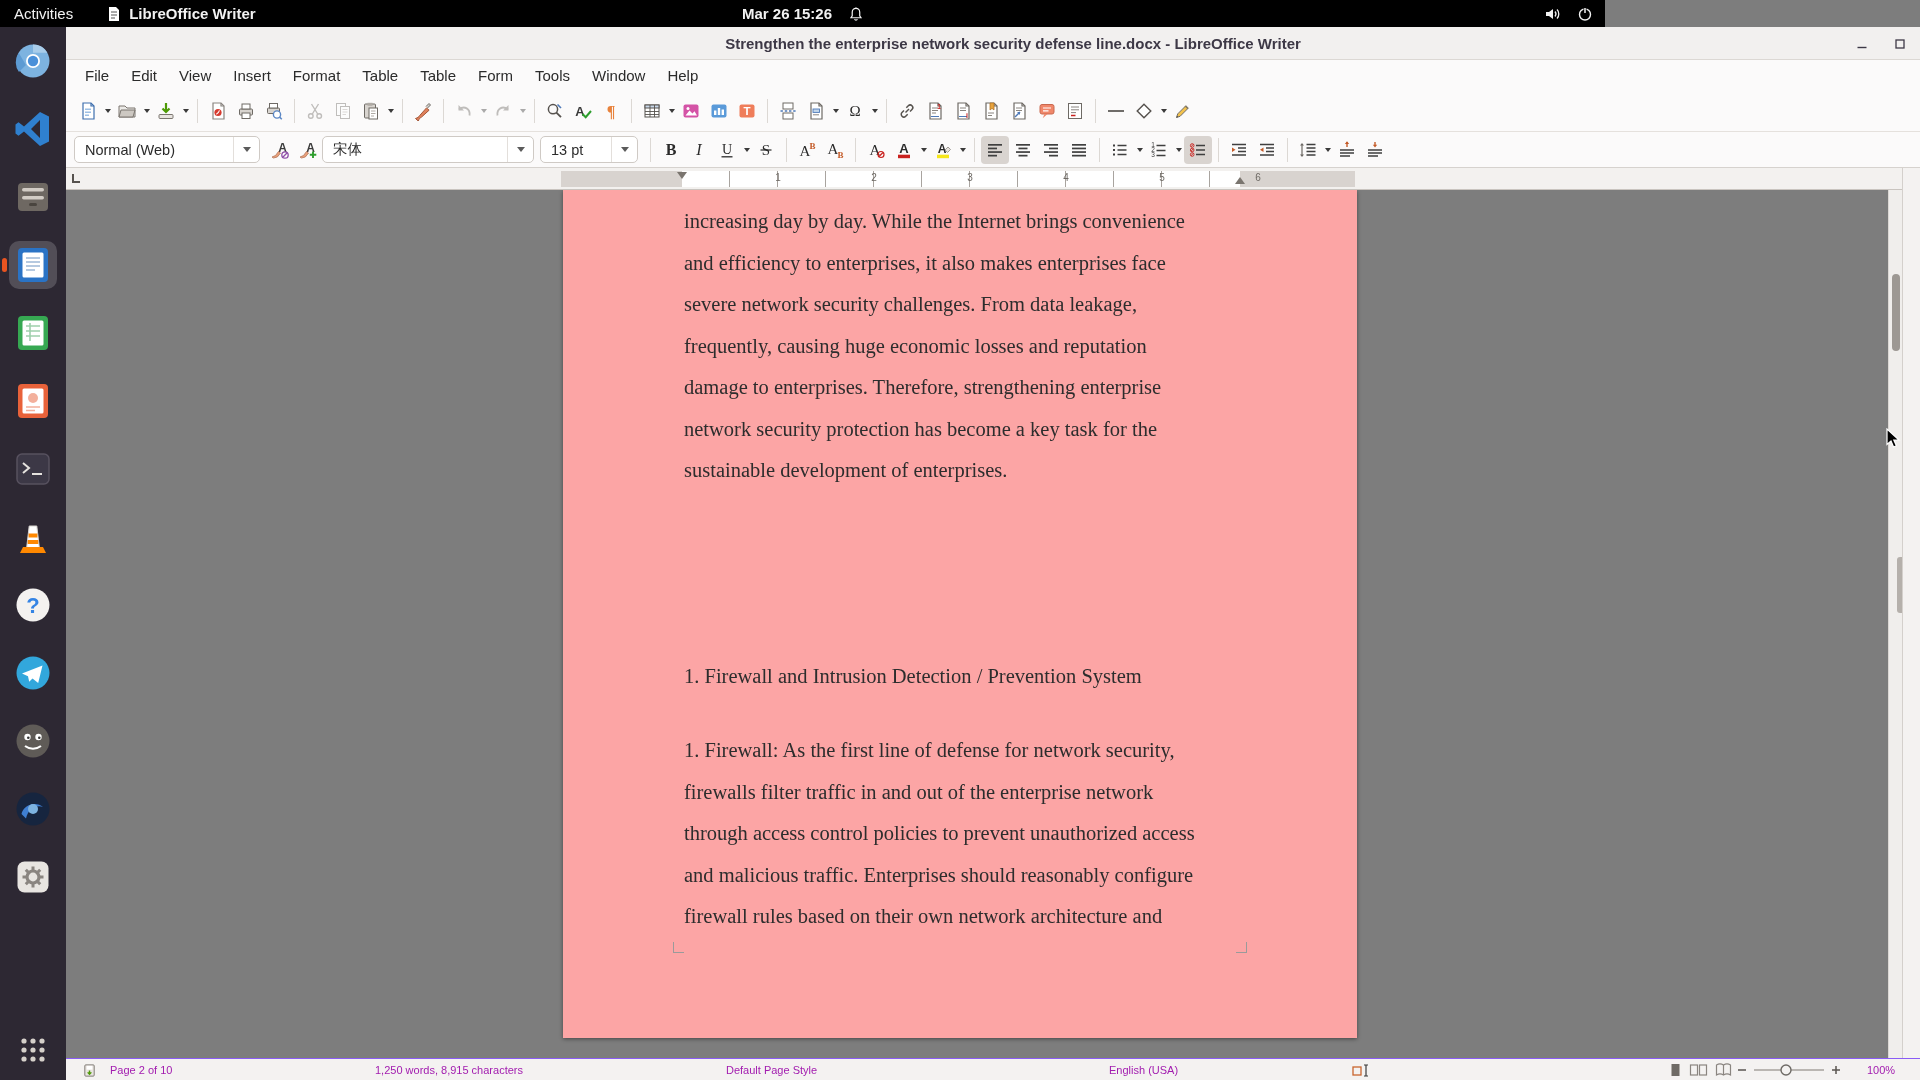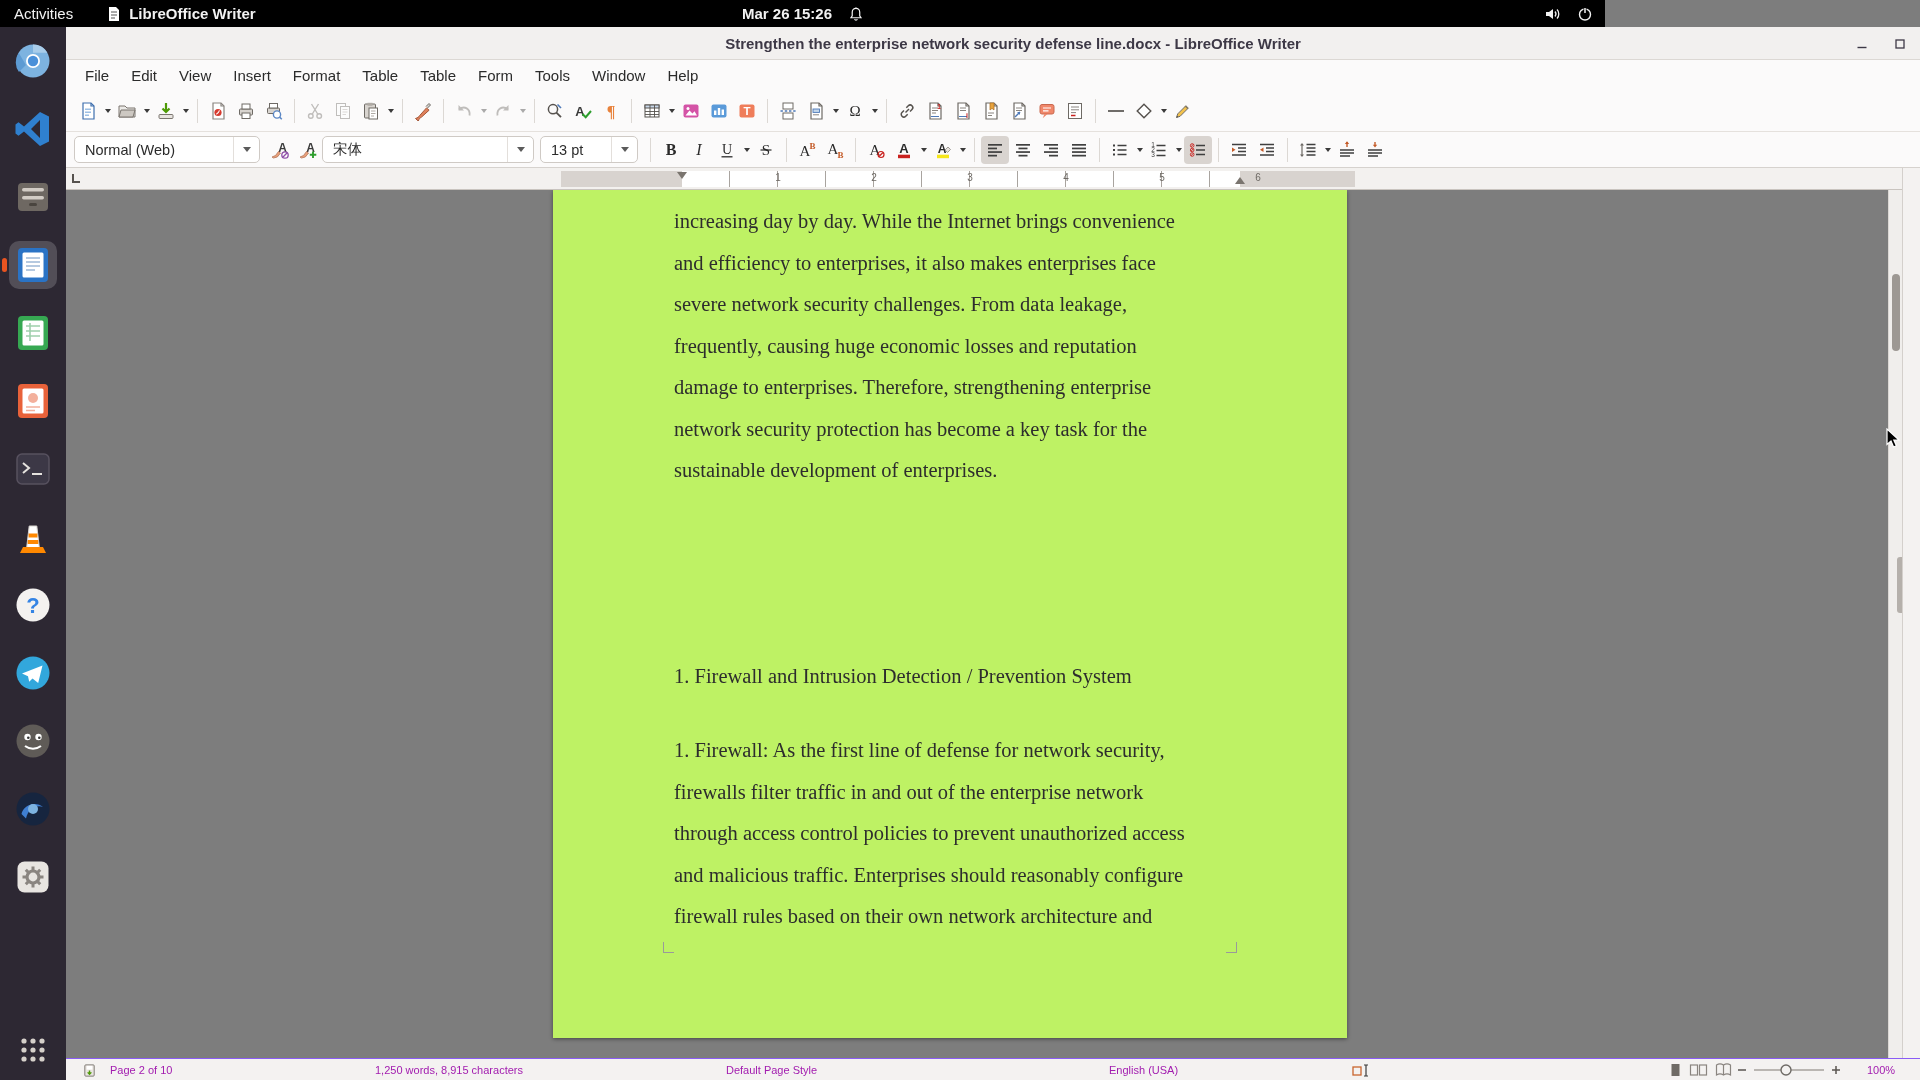--- a/index.html
+++ b/index.html
@@ -53,21 +53,21 @@
   .ruler .textzone { position:absolute; left:616px; width:558px; top:3px; height:16px; background:#fff;
       background-image:repeating-linear-gradient(to right,transparent 0,transparent 47px,#a9a49f 47px,#a9a49f 48px); }
   .ruler .rnum { position:absolute; top:4px; font-size:10px; color:#6e6a65; transform:translateX(-50%); }
   .ruler .tabsel { position:absolute; left:6px; top:6px; width:8px; height:9px; border-left:2px solid #56524e; border-bottom:2px solid #56524e; }
   .ruler .ind { position:absolute; top:4px; width:0; height:0; }
   .ruler .ind.l { left:611px; border-left:5px solid transparent; border-right:5px solid transparent; border-top:7px solid #7a756f; }
   .ruler .ind.r { left:1169px; border-left:5px solid transparent; border-right:5px solid transparent; border-bottom:7px solid #7a756f; top:9px; }
 
   
   .viewport { flex:1 1 auto; background:#7d7d7d; position:relative; overflow:hidden; }
-  .page { position:absolute; left:487px; top:0; width:794px; height:848px; background:#bef264; box-shadow:0 1px 4px rgba(0,0,0,.45); }
+  .page { position:absolute; left:497px; top:0; width:794px; height:848px; background:#fca5a5; box-shadow:0 1px 4px rgba(0,0,0,.45); }
   .textblock { position:absolute; left:121px; width:600px; color:#2d2d2d; font-family:"Liberation Serif",serif; font-size:20.5px; }
   .textblock .line { line-height:41.5px; white-space:nowrap; }
   .doc-heading { position:absolute; left:121px; top:382px; font-family:"Liberation Sans",sans-serif; font-weight:bold; font-size:27px; color:#131313; white-space:nowrap; }
   .doc-subheading { position:absolute; left:121px; top:475px; font-family:"Liberation Serif",serif; font-size:20.5px; color:#2d2d2d; white-space:nowrap; }
   .cornermark { position:absolute; width:11px; height:11px; top:752px; }
   .cornermark.bl { left:110px; border-left:1px solid #9a9a9a; border-bottom:1px solid #9a9a9a; }
   .cornermark.br { left:673px; border-right:1px solid #9a9a9a; border-bottom:1px solid #9a9a9a; }
 
   .vscroll { position:absolute; right:0; top:0; width:14px; height:100%; background:#f0eeec; border-left:1px solid #dcd8d4; }
   .vscroll .thumb { position:absolute; left:3px; width:8px; border-radius:4px; background:#9d9893; top:84px; height:77px; }

